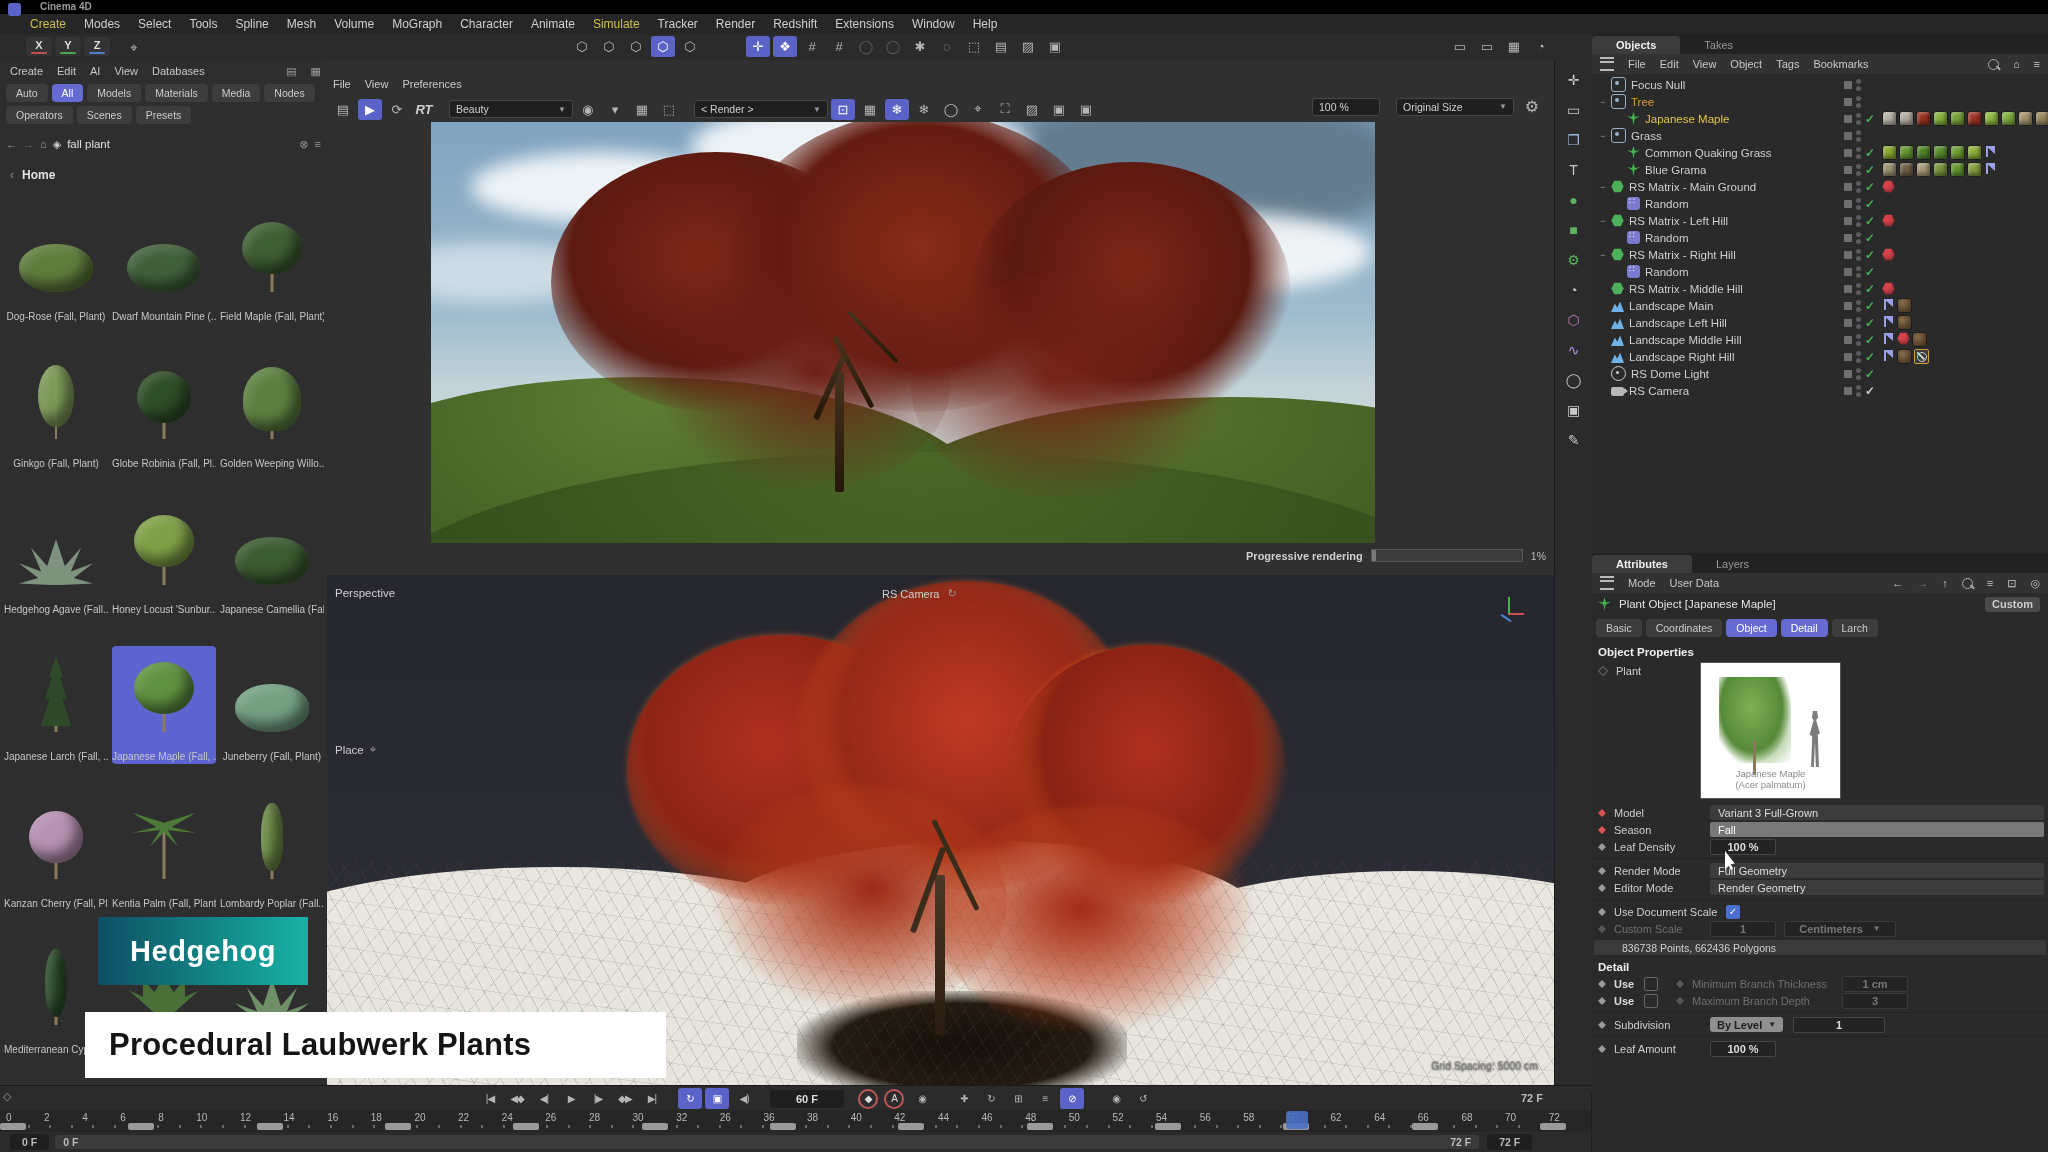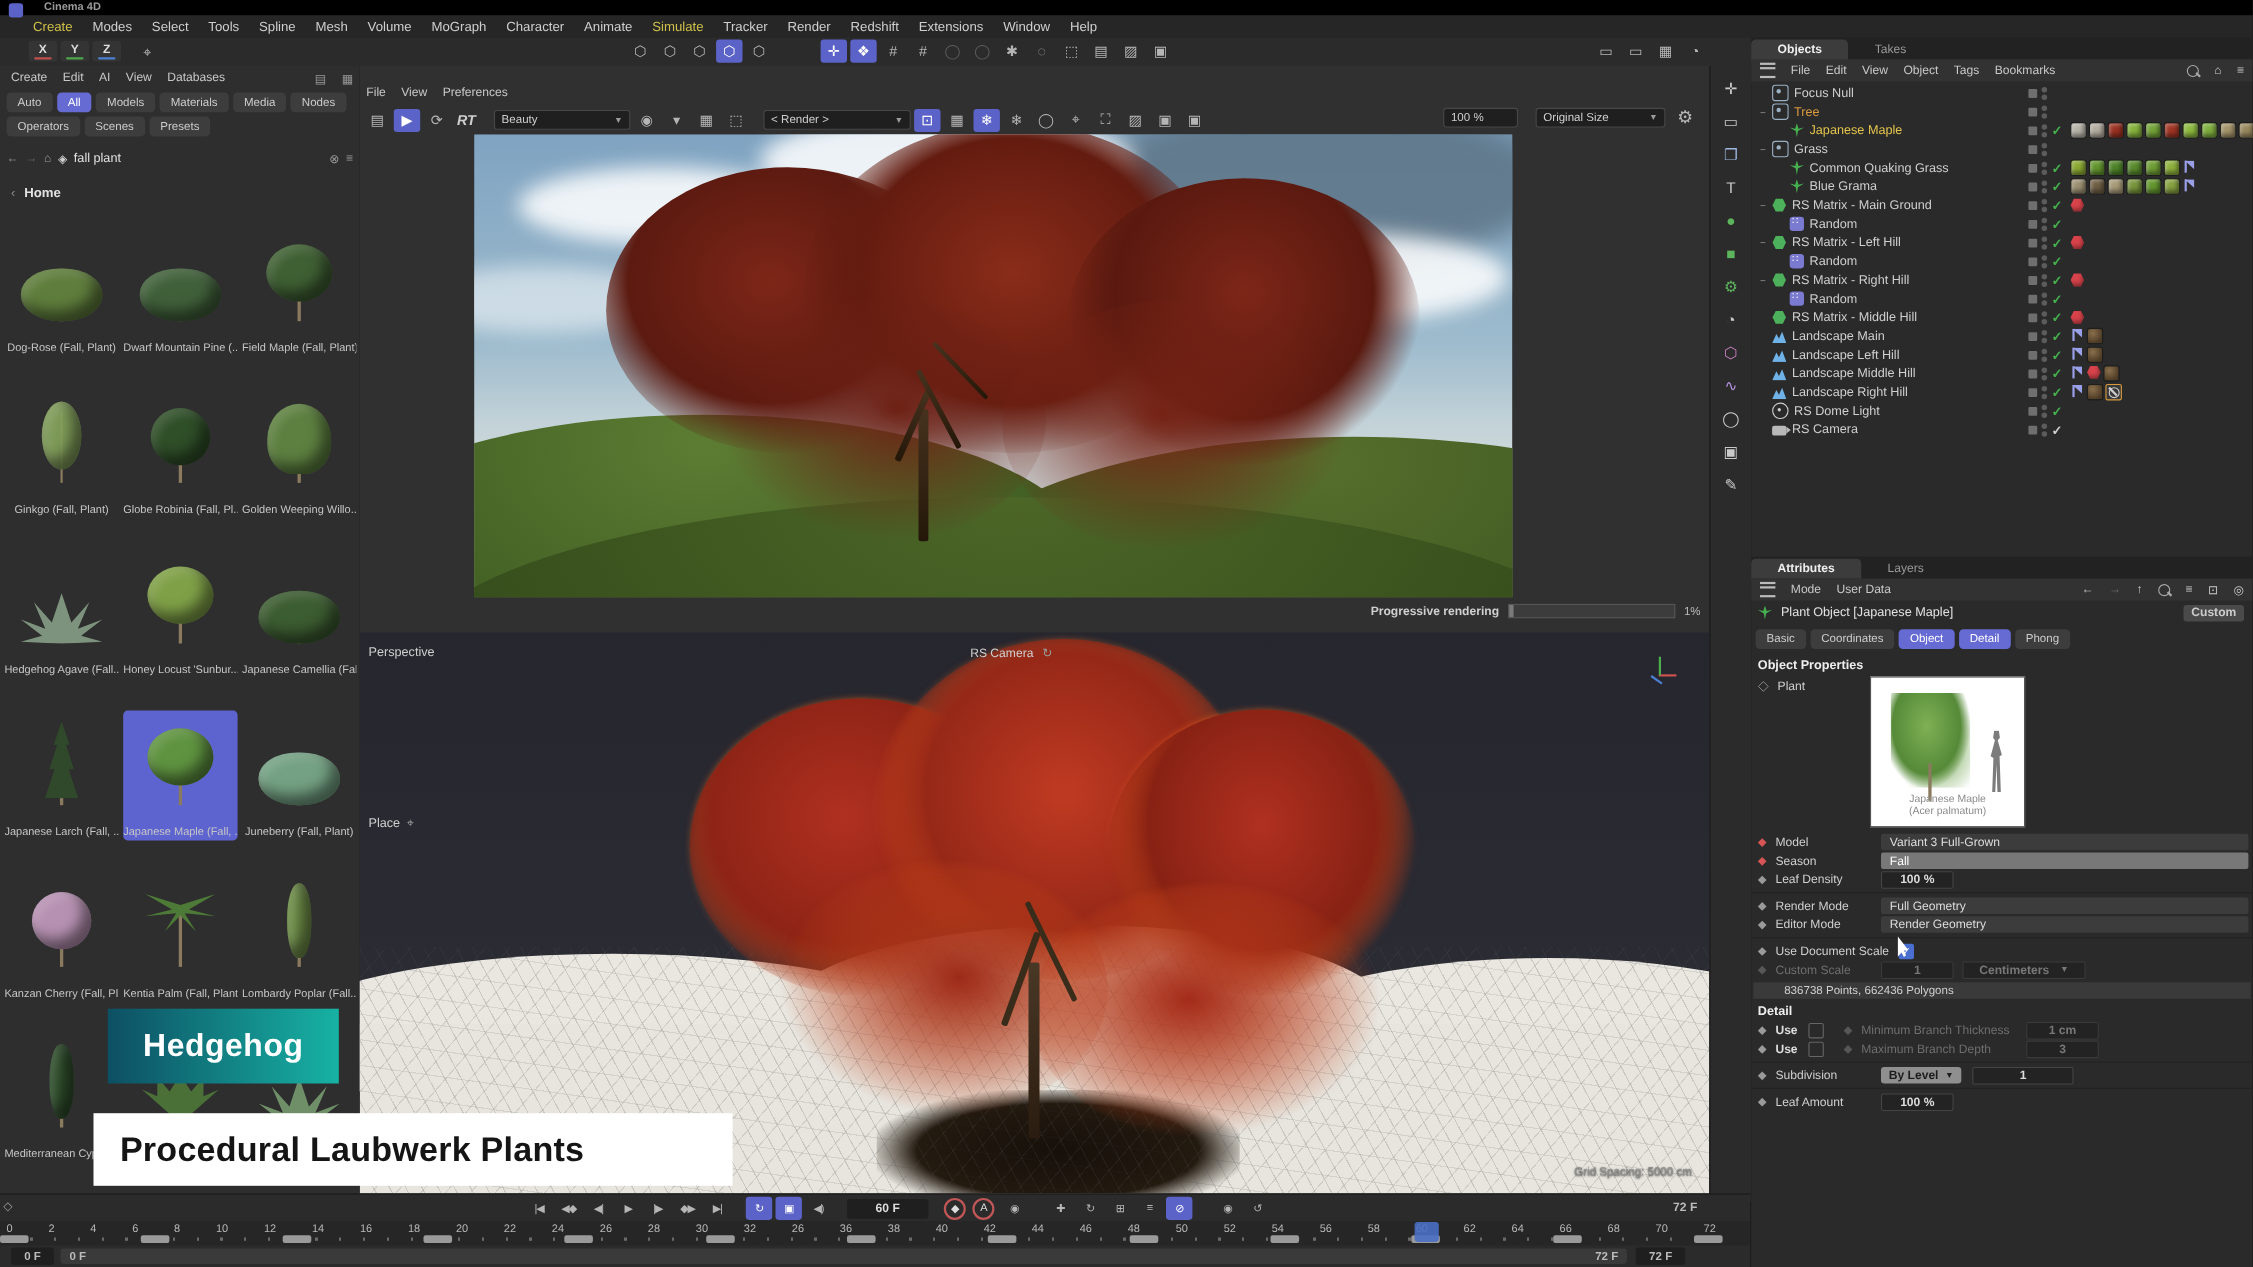--- a/index.html
+++ b/index.html
@@ -149,21 +149,21 @@
   .tag.sw{background:var(--c);border:1px solid #1d1d1d;box-shadow:inset -2px -3px 4px rgba(0,0,0,.45),inset 2px 2px 3px rgba(255,255,255,.3);border-radius:3px;}
   .tag.flag{background:transparent;border:none;position:relative;}
   .tag.flag::after{content:"";position:absolute;left:2px;top:1px;width:9px;height:8px;background:#9aa0e8;clip-path:polygon(0 0,100% 0,100% 100%);}
   .tag.flag::before{content:"";position:absolute;left:2px;top:1px;width:1.5px;height:11px;background:#9aa0e8;}
   .tag.rs{background:#d8434b;clip-path:polygon(25% 5%,75% 5%,97% 50%,75% 95%,25% 95%,3% 50%);box-shadow:inset -2px -3px 4px rgba(0,0,0,.4);}
   .tag.sph{background:radial-gradient(circle at 35% 30%,#8a6f4c,#4c3a24 75%);border-radius:3px;border:1px solid #1d1d1d;}
   .tag.no{border:1.5px solid #d89b3c;border-radius:2px;position:relative;background:#3a3a3a;}
   .tag.no::after{content:"";position:absolute;left:1.5px;top:1.5px;width:8px;height:8px;border:1.5px solid #cfcfcf;border-radius:50%;}
   .tag.no::before{content:"";position:absolute;left:1px;top:5px;width:10px;height:1.5px;background:#cfcfcf;transform:rotate(45deg);z-index:1;}
   
-  #attr{position:absolute;left:0;top:472px;width:456px;}
+  #attr{position:absolute;left:0;top:519px;width:456px;}
   .arow{height:17px;display:flex;align-items:center;padding-left:6px;position:relative;font-size:11px;color:#cfcfcf;}
   .dia{width:8px;height:8px;background:#9a9a9a;transform:rotate(45deg) scale(.7);margin-right:8px;flex:0 0 auto;}
   .dia.red{background:#d85555;}
   .alabel{width:96px;flex:0 0 auto;white-space:nowrap;}
   .afield{background:#3c3c3c;height:15px;display:flex;align-items:center;padding:0 8px;color:#ddd;border-radius:2px;flex:1;margin-right:4px;}
   .afield.lit{background:#787878;color:#fff;}
   .nfield{background:#232323;border:1px solid #444;height:14px;min-width:64px;display:flex;align-items:center;justify-content:center;
           color:#ddd;border-radius:2px;font-weight:bold;}
   .chipbtn{background:#8f8f8f;color:#1d1d1d;font-weight:bold;border-radius:3px;height:15px;display:inline-flex;align-items:center;gap:6px;padding:0 7px;}
   .gray{color:#6e6e6e;}
@@ -1039,21 +1039,21 @@
         <span style="color:#e2e2e2;font-size:11.5px;text-align:center;">Plant Object [Japanese Maple]</span>
         <span style="flex:1"></span>
         <span class="chipbtn" style="background:#4a4a4a;color:#ccc;margin-right:8px;">Custom</span>
       </div>
       <div class="chiprow" style="padding-left:4px;">
 
       <span class="chip">Basic</span>
           <span class="chip">Coordinates</span>
           <span class="chip act">Object</span>
           <span class="chip act">Detail</span>
-          <span class="chip">Phong</span>
+          <span class="chip">Larch</span>
         </div>
       <div class="sectionhdr" style="margin-top:6px;">Object Properties</div>
 
       <div style="position:relative;height:142px;margin-top:2px;">
         <div class="arow">
           <span class="dia" style="background:none;border:1px solid #9a9a9a;"></span>
           <span class="alabel">Plant</span>
           <span style="color:#9a9a9a;margin-left:60px;">›</span>
         </div>
         <div id="plant-card">

